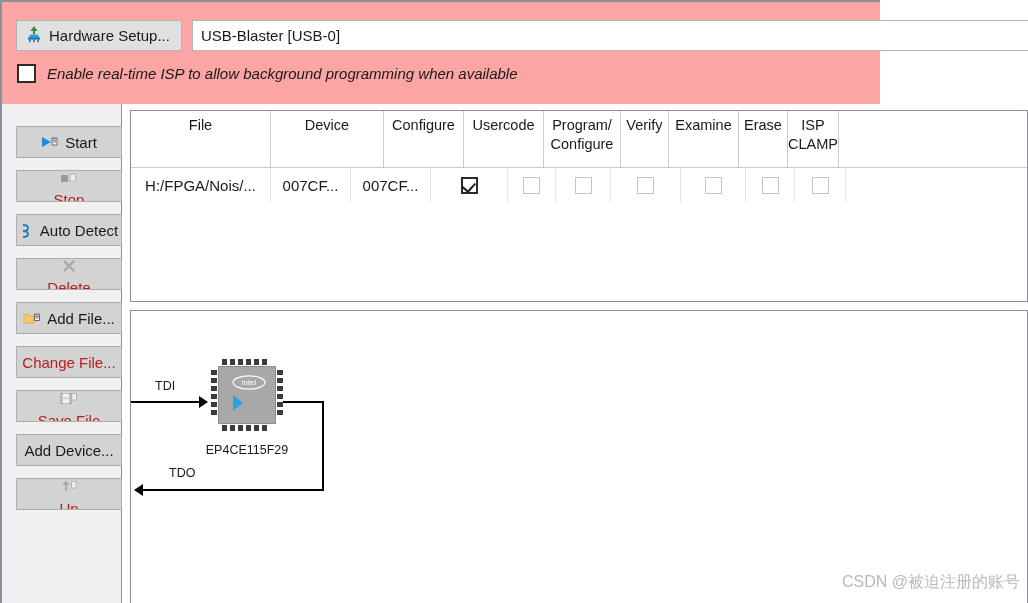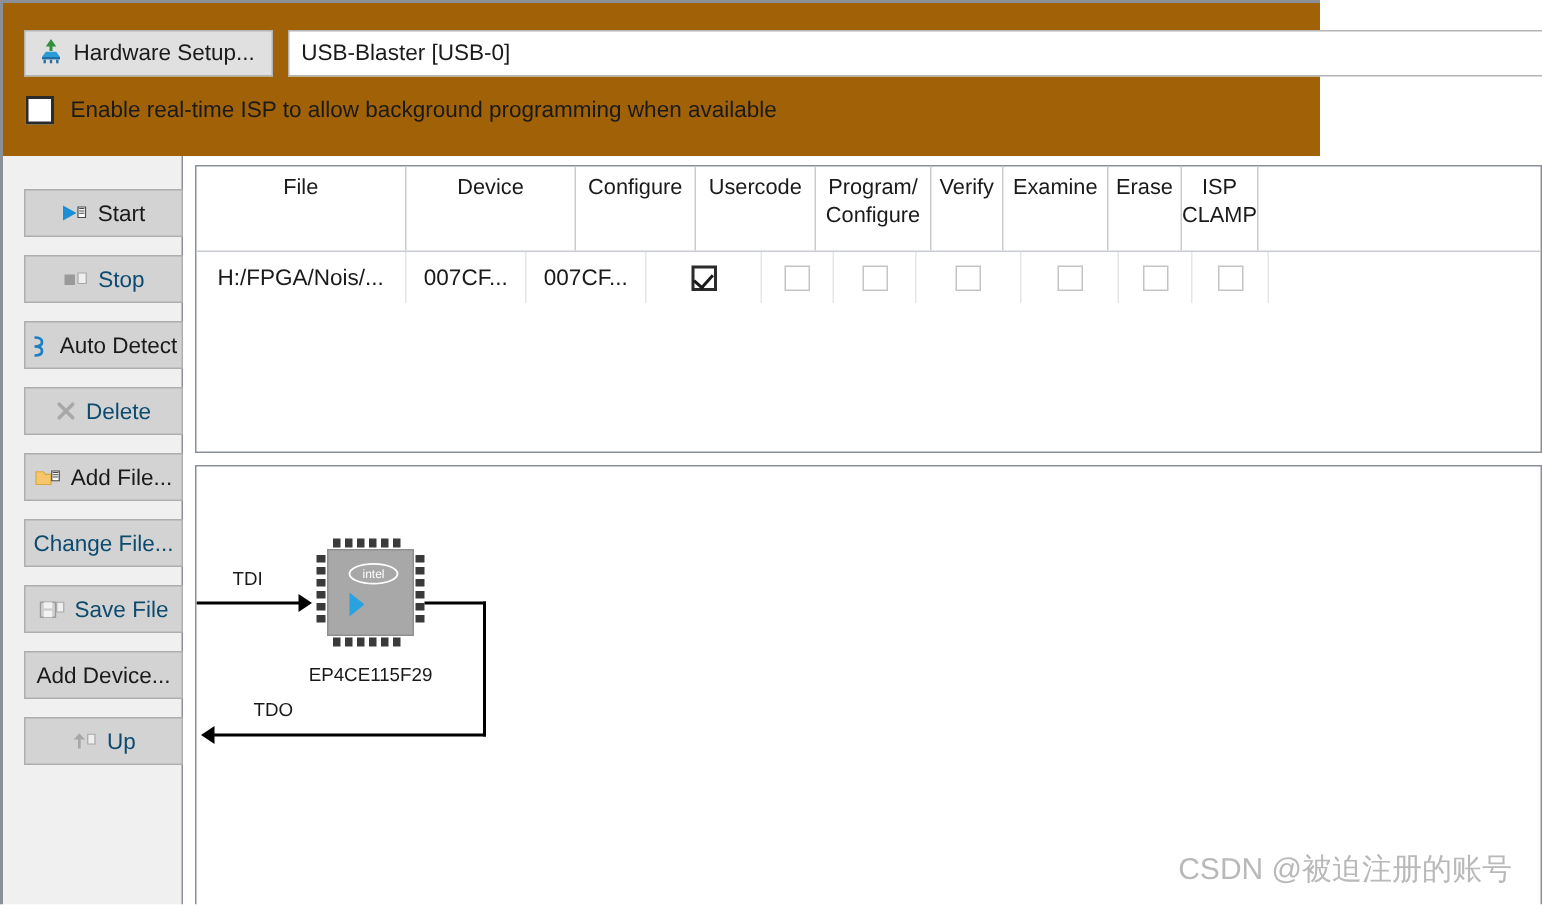--- a/index.html
+++ b/index.html
@@ -16,21 +16,21 @@
     overflow: hidden;
     position: relative;
   }
 
   
   #topbar {
     position: absolute;
     left: 0; top: 0;
     width: 880px;
     height: 104px;
-    background: #a16207;
+    background: #fca5a5;
     border-left: 2px solid #8a8f98;
     border-top: 2px solid #8a8f98;
     box-sizing: border-box;
   }
   #hw-row {
     position: absolute;
     left: 14px; top: 18px;
     display: flex;
     align-items: stretch;
   }
@@ -62,20 +62,21 @@
     color: #1a1a1a;
     white-space: nowrap;
     overflow: hidden;
   }
   #isp-row {
     position: absolute;
     left: 15px; top: 62px;
     display: flex;
     align-items: center;
     gap: 11px;
+    font-style: italic;
   }
   .sq-check {
     width: 19px;
     height: 19px;
     box-sizing: border-box;
     border: 2px solid #2b2b2b;
     background: #ffffff;
     cursor: pointer;
     flex: 0 0 auto;
   }
@@ -107,21 +108,21 @@
     display: flex;
     align-items: center;
     justify-content: center;
     gap: 6px;
     font-size: 15px;
     white-space: nowrap;
     overflow: hidden;
     cursor: pointer;
   }
   .lbtn.enabled { color: #1a1a1a; }
-  .lbtn.disabled { color: #0c4a6e; cursor: default; }
+  .lbtn.disabled { color: #b91c1c; cursor: default; flex-direction: column; }
   .lbtn .lbl { overflow: hidden; }
   .lbtn .ico { flex: 0 0 auto; display: flex; align-items: center; }
 
   
   #tablepanel {
     position: absolute;
     left: 130px; top: 110px;
     width: 898px;
     height: 192px;
     background: #ffffff;
@@ -262,22 +263,22 @@
     border-bottom: 6px solid transparent;
   }
   .wlabel {
     position: absolute;
     font-size: 12.5px;
     color: #1a1a1a;
     white-space: nowrap;
   }
   #watermark {
     position: absolute;
-    right: 20px; bottom: 10px;
-    font-size: 20px;
+    right: 8px; bottom: 10px;
+    font-size: 16px;
     color: #b9b9b9;
     white-space: nowrap;
     pointer-events: none;
   }
 </style>
 </head>
 <body>
 
 <div id="topbar">
 

